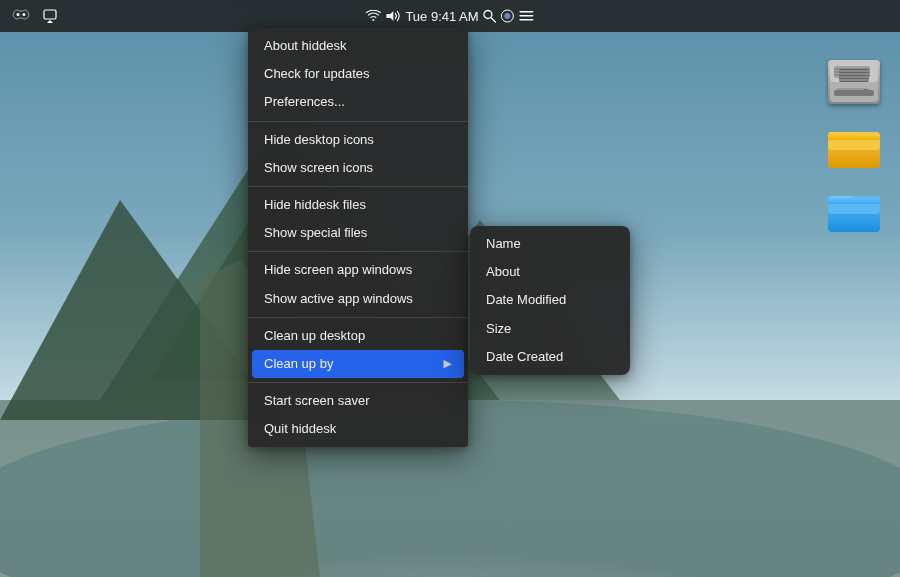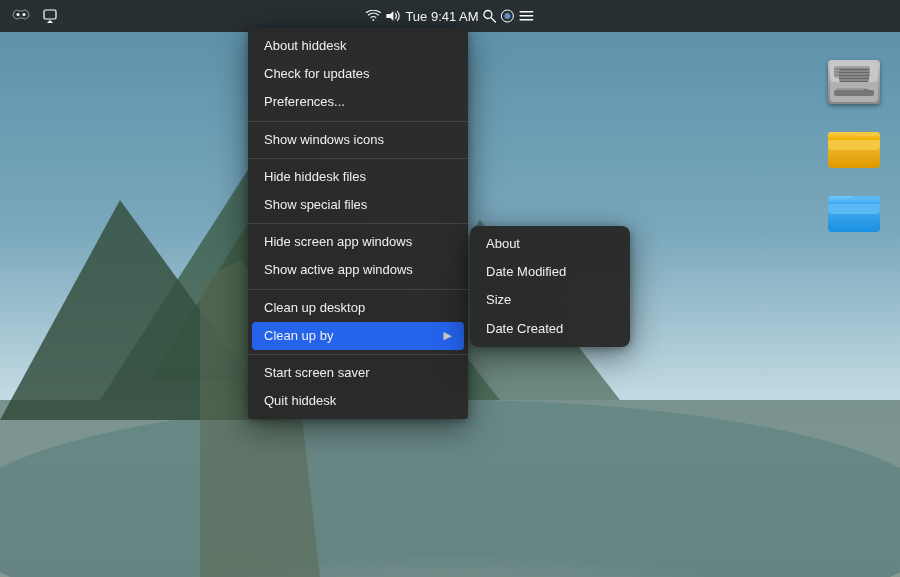--- a/index.html
+++ b/index.html
@@ -396,23 +396,26 @@
     <div class="menu-item">
       <span>Check for updates</span>
     </div>
 
     <div class="menu-item">
       <span>Preferences...</span>
     </div>
 
     <div class="menu-separator"></div>
 
-
-    <div class="menu-item">
-      <span>Show windows icons</span>
+    <div class="menu-item">
+      <span>Hide desktop icons</span>
+    </div>
+
+    <div class="menu-item">
+      <span>Show screen icons</span>
     </div>
 
     <div class="menu-separator"></div>
 
     <div class="menu-item">
       <span>Hide hiddesk files</span>
     </div>
 
     <div class="menu-item">
       <span>Show special files</span>
@@ -445,20 +448,23 @@
       <span>Start screen saver</span>
     </div>
 
     <div class="menu-item">
       <span>Quit hiddesk</span>
     </div>
   </div>
 
   <div class="submenu">
     <div class="menu-item">
+      <span>Name</span>
+    </div>
+    <div class="menu-item">
       <span>About</span>
     </div>
     <div class="menu-item">
       <span>Date Modified</span>
     </div>
     <div class="menu-item">
       <span>Size</span>
     </div>
     <div class="menu-item">
       <span>Date Created</span>

